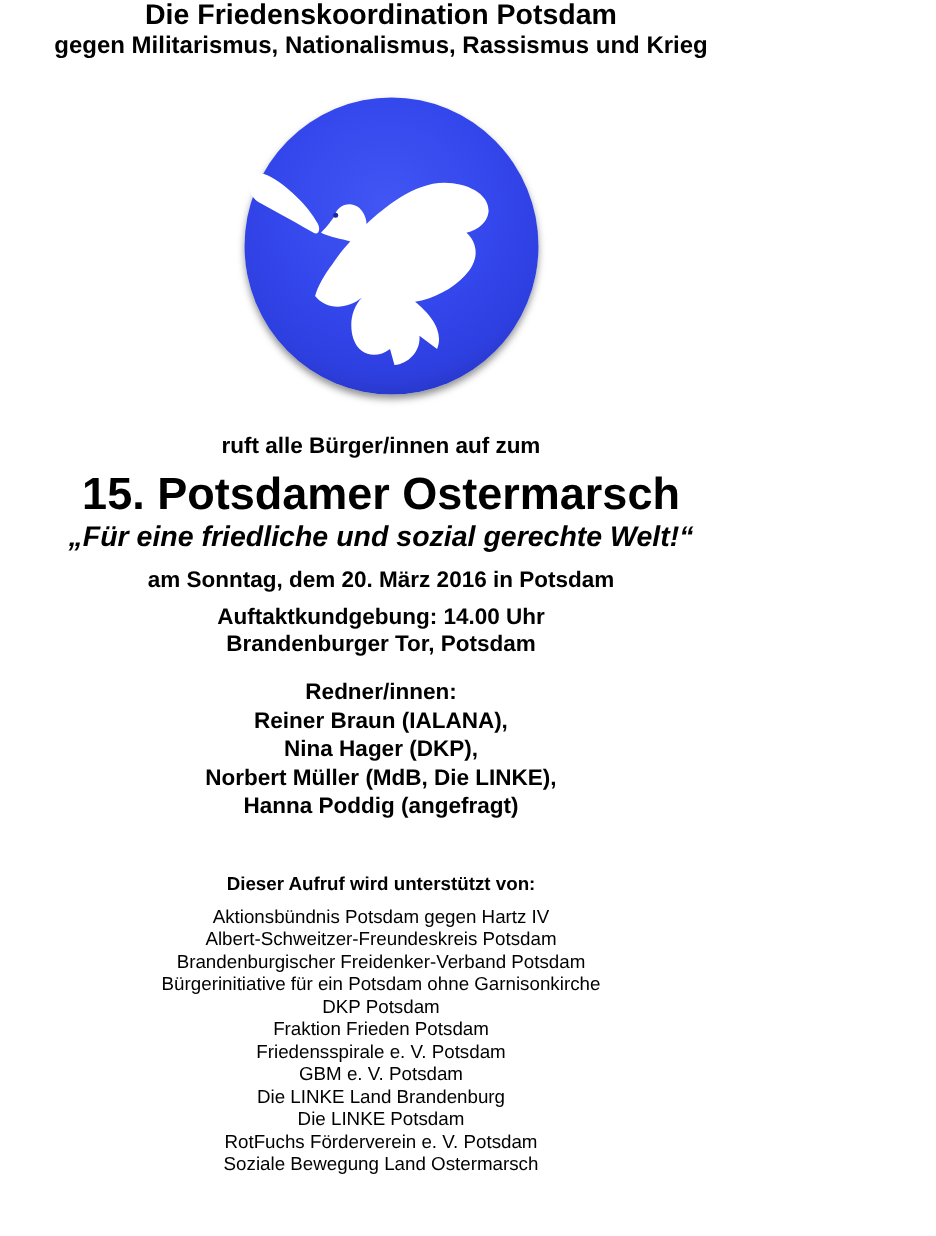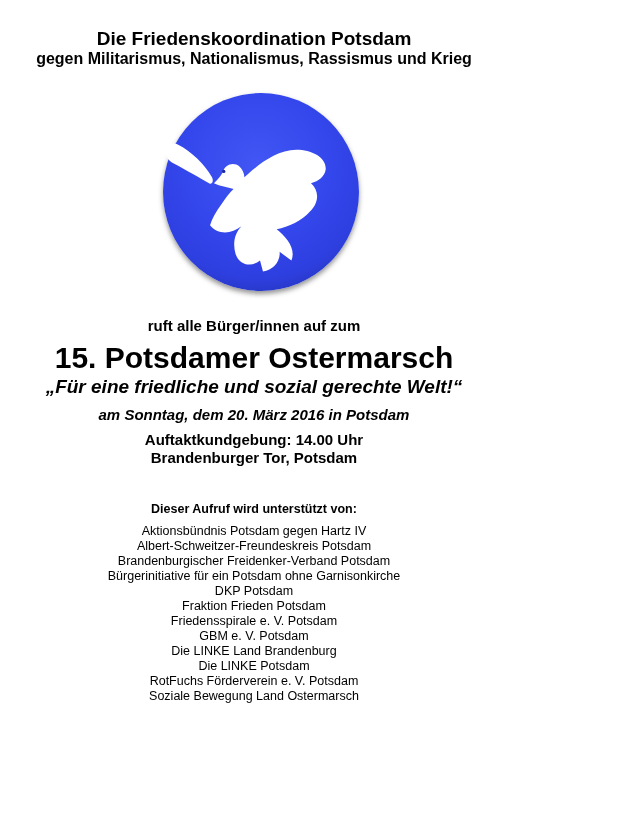--- a/index.html
+++ b/index.html
@@ -10,21 +10,20 @@
   body {
     width: 624px;
     height: 824px;
     overflow: hidden;
     font-family: "Liberation Sans", sans-serif;
     color: #000000;
   }
   .flyer {
     width: 508px;
     height: 824px;
-    padding-top: 28px;
     box-sizing: border-box;
     text-align: center;
   }
   .org-title {
     font-size: 19px;
     font-weight: bold;
     line-height: 22px;
   }
   .org-subtitle {
     font-size: 16px;
@@ -66,21 +65,20 @@
     font-size: 19px;
     font-weight: bold;
     font-style: italic;
     line-height: 22px;
   }
   .date-line {
     margin-top: 8px;
     font-size: 15px;
     font-weight: bold;
     line-height: 17px;
-    font-style: italic;
   }
   .event-block {
     margin-top: 8px;
     font-size: 15px;
     font-weight: bold;
     line-height: 18px;
     text-align: center;
   }
   .speakers {
     margin-top: 13px;
@@ -142,20 +140,27 @@
 
   <div class="slogan">„Für eine friedliche und sozial gerechte Welt!“</div>
 
   <div class="date-line">am Sonntag, dem 20. März 2016 in Potsdam</div>
 
   <div class="event-block">
     <div>Auftaktkundgebung: 14.00 Uhr</div>
     <div>Brandenburger Tor, Potsdam</div>
   </div>
 
+  <div class="speakers">
+    <div>Redner/innen:</div>
+    <div>Reiner Braun (IALANA),</div>
+    <div>Nina Hager (DKP),</div>
+    <div>Norbert Müller (MdB, Die LINKE),</div>
+    <div>Hanna Poddig (angefragt)</div>
+  </div>
 
   <div class="supporters">
     <div class="supporters-heading">Dieser Aufruf wird unterstützt von:</div>
     <div>Aktionsbündnis Potsdam gegen Hartz IV</div>
     <div>Albert-Schweitzer-Freundeskreis Potsdam</div>
     <div>Brandenburgischer Freidenker-Verband Potsdam</div>
     <div>Bürgerinitiative für ein Potsdam ohne Garnisonkirche</div>
     <div>DKP Potsdam</div>
     <div>Fraktion Frieden Potsdam</div>
     <div>Friedensspirale e. V. Potsdam</div>

